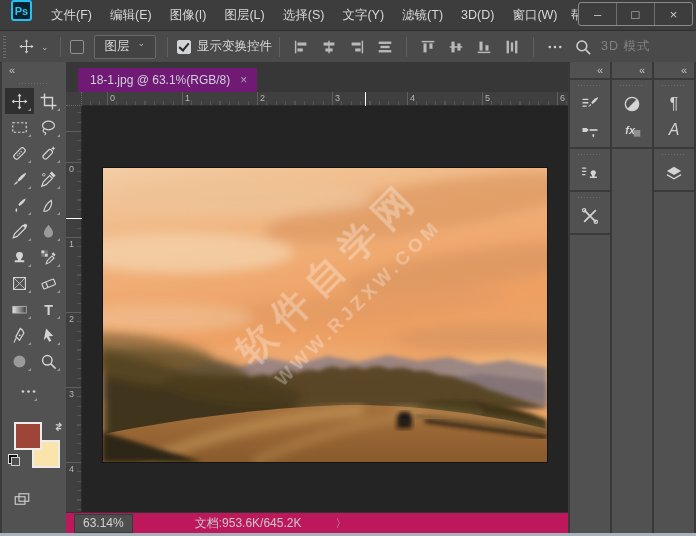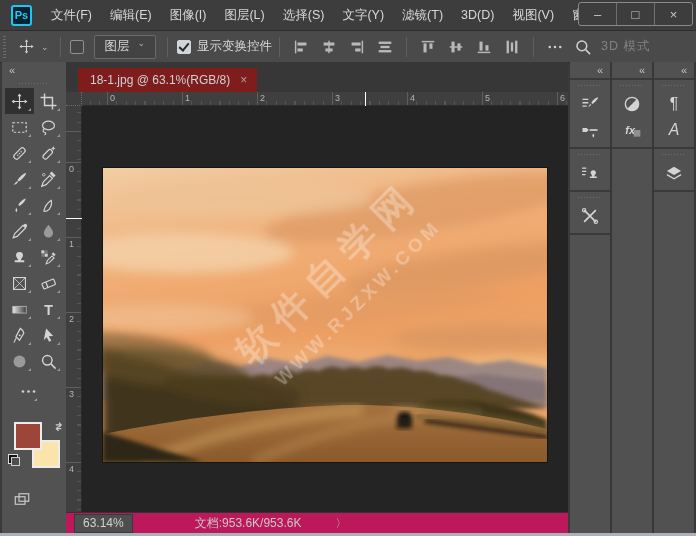--- a/index.html
+++ b/index.html
@@ -1,20 +1,20 @@
 <!DOCTYPE html>
 <html><head>
 <meta charset="utf-8">
 <style>
   html,body{margin:0;padding:0;background:#222;}
   .app{position:relative;width:696px;height:536px;background:#3a3a3a;overflow:hidden;
        font-family:"Liberation Sans",sans-serif;color:#d6d6d6;-webkit-user-select:none;user-select:none;}
   
   .menubar{position:absolute;left:0;top:0;width:696px;height:30px;background:#3d3d3d;
-           border-bottom:1px solid #2e2e2e;display:flex;align-items:center;}
+           border-bottom:1px solid #2e2e2e;display:flex;}
   .ps-logo{width:21px;height:21px;margin:0 10px 0 11px;background:#07232e;border:2px solid #26c1f2;
            border-radius:3px;color:#31c5f0;font-size:11px;font-weight:bold;display:flex;
            align-items:center;justify-content:center;box-sizing:border-box;}
   .menu-items{display:flex;align-items:center;height:100%;}
   .menu-item{padding:0 9px;font-size:12.5px;line-height:30px;color:#d8d8d8;white-space:nowrap;}
   .menu-item.trunc{max-width:9px;overflow:hidden;padding:0 0 0 4px;}
   .winbtns{position:absolute;right:3px;top:2px;display:flex;border:1px solid #8a8a8a;
            border-radius:3px;overflow:hidden;background:#3d3d3d;}
   .winbtn{width:37px;height:22px;display:flex;align-items:center;justify-content:center;
           color:#c9c9c9;font-size:13px;border-left:1px solid #6f6f6f;}
@@ -58,21 +58,21 @@
   .swatch.bg{left:30px;top:20px;z-index:1;}
   .swap-icon{position:absolute;left:50px;top:0;width:13px;height:13px;}
   .mini-default{position:absolute;left:6px;top:34px;width:12px;height:12px;}
   .mini-default .b1{position:absolute;left:0;top:0;width:8px;height:8px;background:#111;border:1px solid #ddd;}
   .mini-default .b2{position:absolute;right:0;bottom:0;width:7px;height:7px;background:#4f4f4f;border:1px solid #cfcfcf;}
   .qmask{display:flex;justify-content:flex-start;padding-left:10px;margin-top:6px;}
   .qmask svg{width:20px;height:18px;}
   
   .canvas-col{position:absolute;left:66px;top:0;width:502px;height:471px;}
   .tabbar{position:absolute;left:0;top:0;width:100%;height:30px;background:#373737;}
-  .tab{position:absolute;left:12px;bottom:0;height:24px;background:#7f1d1d;display:flex;
+  .tab{position:absolute;left:12px;bottom:0;height:24px;background:#701a75;display:flex;
        align-items:center;padding:0 10px 0 12px;font-size:12px;color:#ccd2d6;}
   .tab-close{margin-left:10px;color:#9fa4a8;font-size:12px;}
   .canvas-wrap{position:absolute;left:0;top:30px;width:100%;height:420px;background:#242424;}
   .ruler-corner{position:absolute;left:0;top:0;width:16px;height:14px;background:#3f3f3f;
                 border-right:1px dotted #6a6a6a;border-bottom:1px dotted #6a6a6a;box-sizing:border-box;}
   .ruler-h{position:absolute;left:16px;top:0;right:0;height:14px;background:#3f3f3f;
            border-bottom:1px solid #2c2c2c;box-sizing:border-box;
            background-image:
              repeating-linear-gradient(90deg,#5f5f5f 0 1px,transparent 1px 75px),
              repeating-linear-gradient(90deg,#555 0 1px,transparent 1px 9.375px);
@@ -361,21 +361,20 @@
     <div class="ps-logo">Ps</div>
     <div class="menu-items" id="menu-items">
         <span class="menu-item">文件(F)</span>
         <span class="menu-item">编辑(E)</span>
         <span class="menu-item">图像(I)</span>
         <span class="menu-item">图层(L)</span>
         <span class="menu-item">选择(S)</span>
         <span class="menu-item">文字(Y)</span>
         <span class="menu-item">滤镜(T)</span>
         <span class="menu-item">3D(D)</span>
-        <span class="menu-item">视图(V)</span>
         <span class="menu-item">窗口(W)</span>
         <span class="menu-item trunc">帮</span>
       </div>
     <div class="winbtns" id="winbtns">
         <div class="winbtn">–</div>
         <div class="winbtn">□</div>
         <div class="winbtn">×</div>
       </div>
   </div>
 
@@ -723,21 +722,21 @@
           </svg>
           <div class="watermark">
             <div class="wm1">软件自学网</div>
             <div class="wm2">WWW.RJZXW.COM</div>
           </div>
         </div>
       </div>
 
       <div class="statusbar">
         <div class="zoombox">63.14%</div>
-        <div class="docinfo">文档:953.6K/953.6K</div>
+        <div class="docinfo">文档:953.6K/645.2K</div>
         <div class="status-chev">〉</div>
       </div>
     </div>
 
     <div class="panels" id="panels">
         <div class="pcol">
           <div class="pcol-head">«</div>
           <div class="pgroup">
             <div class="pgrip"></div>
             <div class="pbtn">

